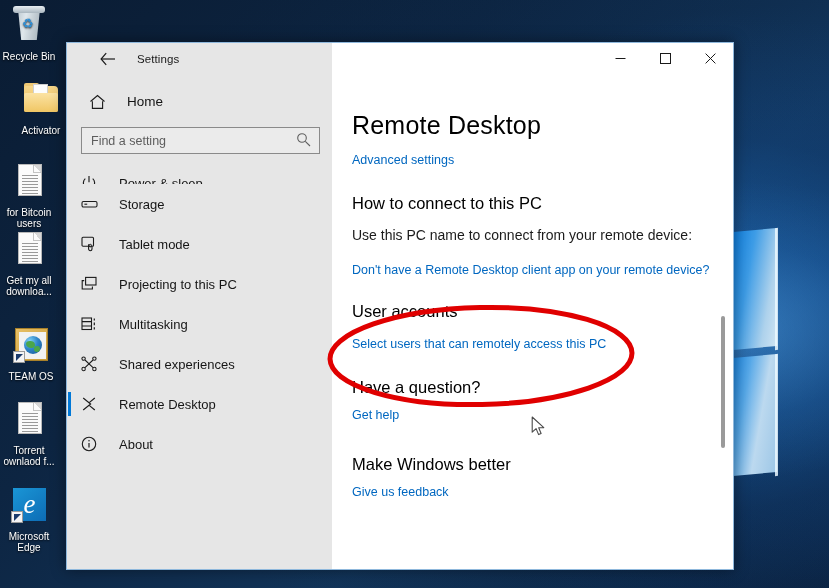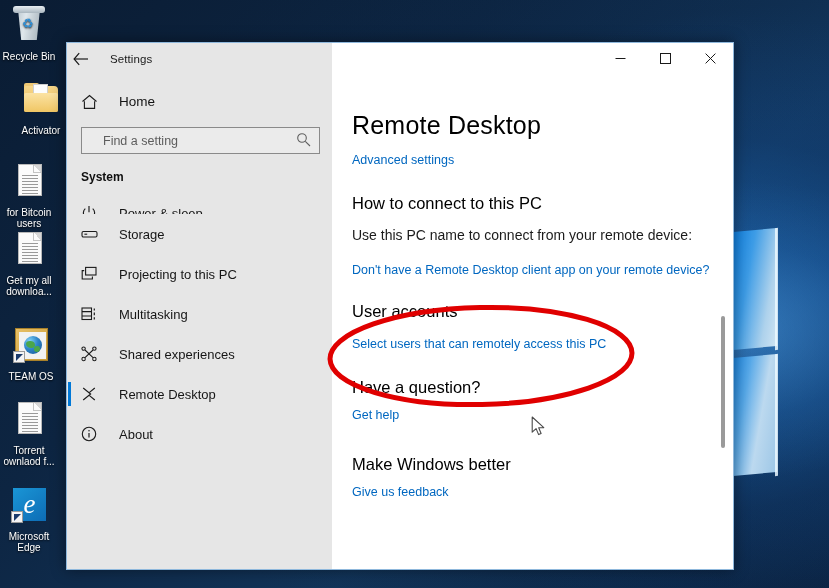--- a/index.html
+++ b/index.html
@@ -210,21 +210,21 @@
     align-items: stretch;
     flex: 0 0 auto;
     position: relative;
     z-index: 5;
   }
   #titlebar-left {
     width: 265px;
     background: #e6e6e6;
     display: flex;
     align-items: center;
-    padding-left: 1px;
+    padding-left: 28px;
   }
   #back-button {
     width: 26px; height: 26px;
     display: flex; align-items: center; justify-content: center;
     cursor: pointer;
   }
   #back-button svg { display: block; }
   #window-title {
     font-size: 11.5px;
     color: #1a1a1a;
@@ -256,21 +256,21 @@
     background: #e6e6e6;
     flex: 0 0 auto;
     display: flex;
     flex-direction: column;
     position: relative;
   }
   #home-row {
     display: flex;
     align-items: center;
     height: 37px;
-    padding-left: 14px;
+    padding-left: 22px;
     margin-top: 9px;
     cursor: pointer;
   }
   .side-ico {
     width: 26px;
     display: flex;
     justify-content: flex-start;
     align-items: center;
     color: #1b1b1b;
     flex: 0 0 auto;
@@ -285,21 +285,21 @@
     position: relative;
   }
   #search-input {
     width: 239px;
     height: 27px;
     background: #ebebeb;
     border: 1px solid #8a8a8a;
     font-family: "Liberation Sans", sans-serif;
     font-size: 12.5px;
     color: #3a3a3a;
-    padding: 0 26px 0 21px;
+    padding: 0 26px 0 9px;
     outline: none;
   }
   #search-input::placeholder { color: #5d5d5d; }
   #search-icon {
     position: absolute;
     right: 7px; top: 5px;
     pointer-events: none;
   }
   #section-label {
     font-size: 12px;
@@ -550,21 +550,20 @@
       <div id="search-wrap">
         <input id="search-input" type="text" placeholder="Find a setting" style="">
         <span id="search-icon">
           <svg width="15" height="15" viewBox="0 0 15 15">
             <circle cx="6" cy="6" r="4.3" fill="none" stroke="#606060" stroke-width="1.1"></circle>
             <path d="M9.3 9.3 L14 14" stroke="#606060" stroke-width="1.1"></path>
           </svg>
         </span>
       </div>
 
-      <div id="section-label">System</div>
 
       <div id="nav-list">
 
         <div class="nav-item clipped">
           <span class="side-ico">
             <svg width="16" height="16" viewBox="0 0 16 16">
               <path d="M4.3 3.6 A5.6 5.6 0 1 0 11.7 3.6" fill="none" stroke="#1b1b1b" stroke-width="1.15"></path>
               <path d="M8 0.9 V7.2" stroke="#1b1b1b" stroke-width="1.15"></path>
             </svg>
           </span>
@@ -574,20 +573,30 @@
         <div class="nav-item">
           <span class="side-ico">
             <svg width="17" height="14" viewBox="0 0 17 14">
               <rect x="1" y="4.5" width="15" height="5.5" rx="1.4" fill="none" stroke="#1b1b1b" stroke-width="1.1"></rect>
               <path d="M3.4 7.2 H6.2" stroke="#1b1b1b" stroke-width="1.1"></path>
             </svg>
           </span>
           <span class="nav-label">Storage</span>
         </div>
 
+        <div class="nav-item">
+          <span class="side-ico">
+            <svg width="17" height="16" viewBox="0 0 17 16">
+              <rect x="1" y="1.2" width="11.5" height="9" rx="1" fill="none" stroke="#1b1b1b" stroke-width="1.1"></rect>
+              <path d="M7.6 8.2 V13 A1.7 1.7 0 0 0 11 13 V10.4" fill="none" stroke="#1b1b1b" stroke-width="1.1"></path>
+              <circle cx="9.3" cy="9.6" r="1.3" fill="none" stroke="#1b1b1b" stroke-width="1"></circle>
+            </svg>
+          </span>
+          <span class="nav-label">Tablet mode</span>
+        </div>
 
         <div class="nav-item">
           <span class="side-ico">
             <svg width="17" height="16" viewBox="0 0 17 16">
               <rect x="4.6" y="1.4" width="10.4" height="7.6" fill="none" stroke="#1b1b1b" stroke-width="1.1"></rect>
               <path d="M3.2 4.6 H1.2 V13 H11.4 V10.6" fill="none" stroke="#1b1b1b" stroke-width="1.1"></path>
             </svg>
           </span>
           <span class="nav-label">Projecting to this PC</span>
         </div>

